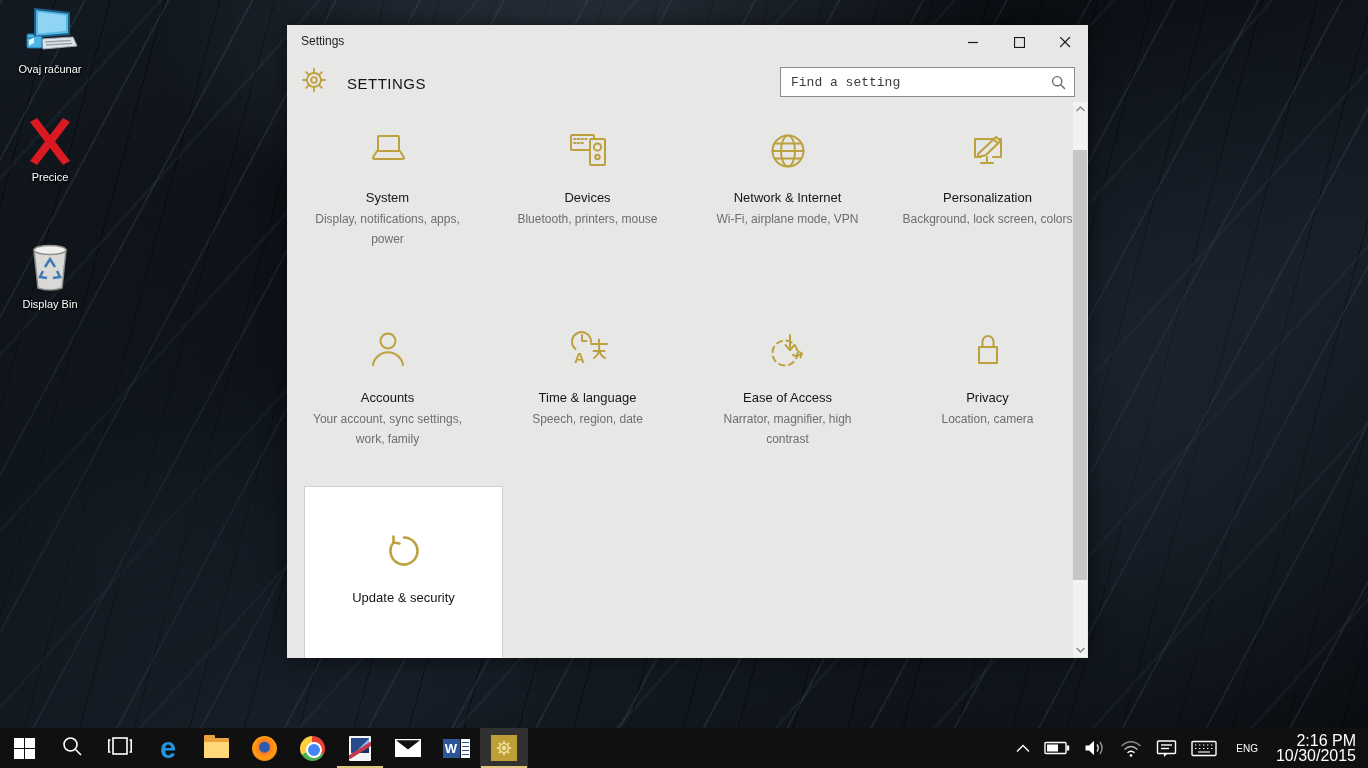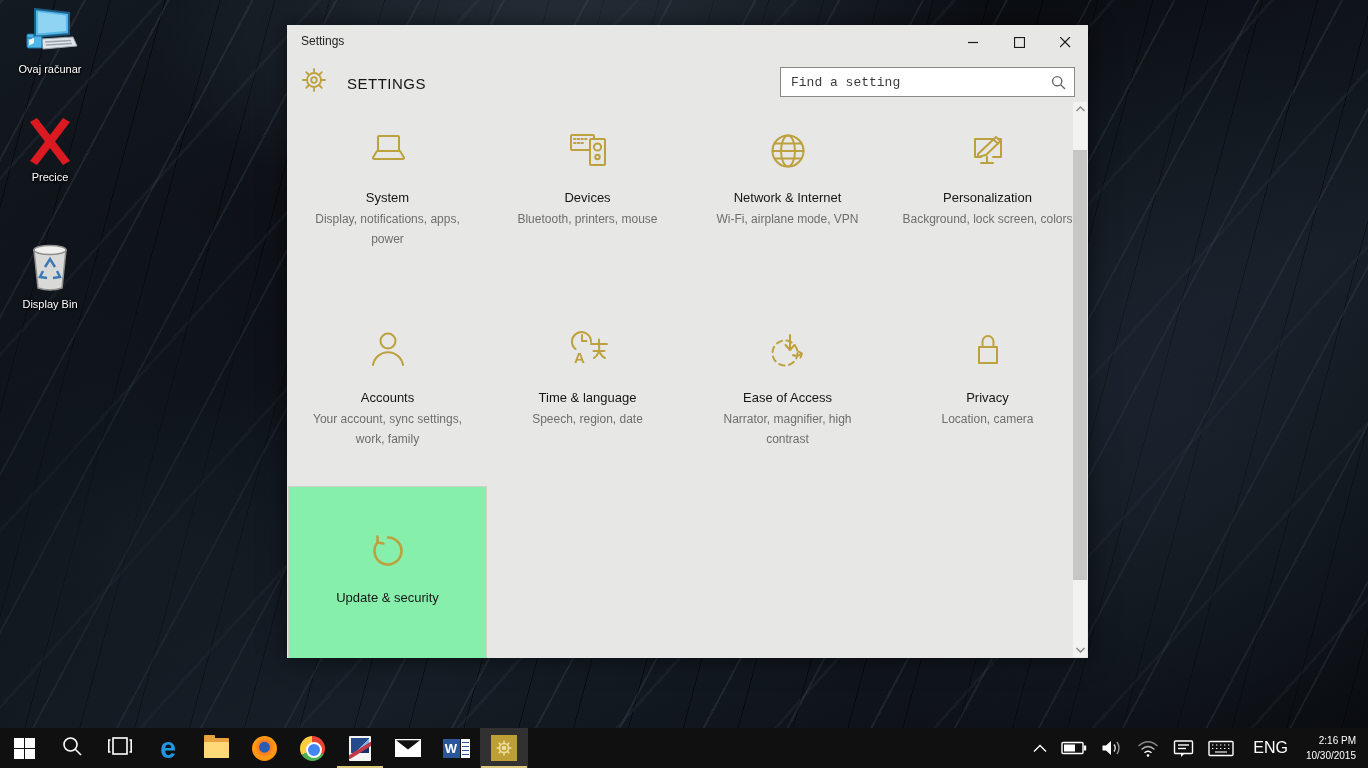--- a/index.html
+++ b/index.html
@@ -56,21 +56,21 @@
 
   
   .tiles {
     position:absolute; left:1px; top:61px; width:786px;
     display:grid; grid-template-columns:repeat(4,200px); grid-auto-rows:200px;
   }
   .tile {
     width:199px; height:173px; padding-top:40px;
     display:flex; flex-direction:column; align-items:center; text-align:center; cursor:pointer;
   }
-  .tile.hovered { background:#86efac; outline:1px solid #cfcfcc; outline-offset:-1px; }
+  .tile.hovered { background:#ffffff; outline:1px solid #cfcfcc; outline-offset:-1px;margin-left:16px; }
   .tile .t-icon { height:50px; display:flex; align-items:center; justify-content:center; }
   .tile .t-title { margin-top:13px; font-size:13px; color:#161616; line-height:18px; }
   .tile .t-sub { margin-top:2px; font-size:12px; color:#6e6e6e; line-height:20px; width:172px; }
   .gi { stroke:#bda13e; stroke-width:2; fill:none; stroke-linecap:round; stroke-linejoin:round; }
 
   
   .sbar { position:absolute; right:1px; top:77px; width:14px; height:555px; background:#f2f2f0; }
   .sbar .arrow { position:absolute; left:0; width:14px; height:14px; display:flex; align-items:center; justify-content:center; }
   .sbar .arrow svg { stroke:#8a8a8a; stroke-width:1.5; fill:none; }
   .sbar .up { top:0; } .sbar .down { bottom:0; }
@@ -115,22 +115,22 @@
   .word .wbox { width:17px; height:19px; background:#2b579a; color:#fff; font-weight:bold; font-size:13px;
     display:flex; align-items:center; justify-content:center; }
   .word .wdoc { width:9px; height:19px; background:#fff; margin-left:1px;
     background-image:repeating-linear-gradient(#2b579a 0 1px, #fff 1px 4px); background-size:7px 100%; background-repeat:no-repeat; background-position:1px 3px; }
 
   .gearapp { width:26px; height:26px; background:#bd9f35; display:flex; align-items:center; justify-content:center; }
 
   .tray { margin-left:auto; display:flex; align-items:center; color:#fff; }
   .tray-item { height:40px; display:flex; align-items:center; justify-content:center; padding:0 7px; }
   .tray svg { stroke:#fff; fill:none; stroke-width:1.4; }
-  .lang { font-size:16px; padding:0 12px; }
-  .clock { text-align:right; font-size:10px; line-height:15px; padding:0 12px 0 6px; }
+  .lang { font-size:10px; padding:0 12px; }
+  .clock { text-align:right; font-size:16px; line-height:15px; padding:0 12px 0 6px; }
 </style>
 </head>
 <body>
 
 <div class="desktop-icons">
 
   <div class="desk-icon di-pc">
     <div class="art">
       <svg width="62" height="52" viewBox="0 0 62 52">
         <polygon points="16,3 50,7 50,28 16,31" fill="#56b7e6" stroke="#1b5e88" stroke-width="2"></polygon>

